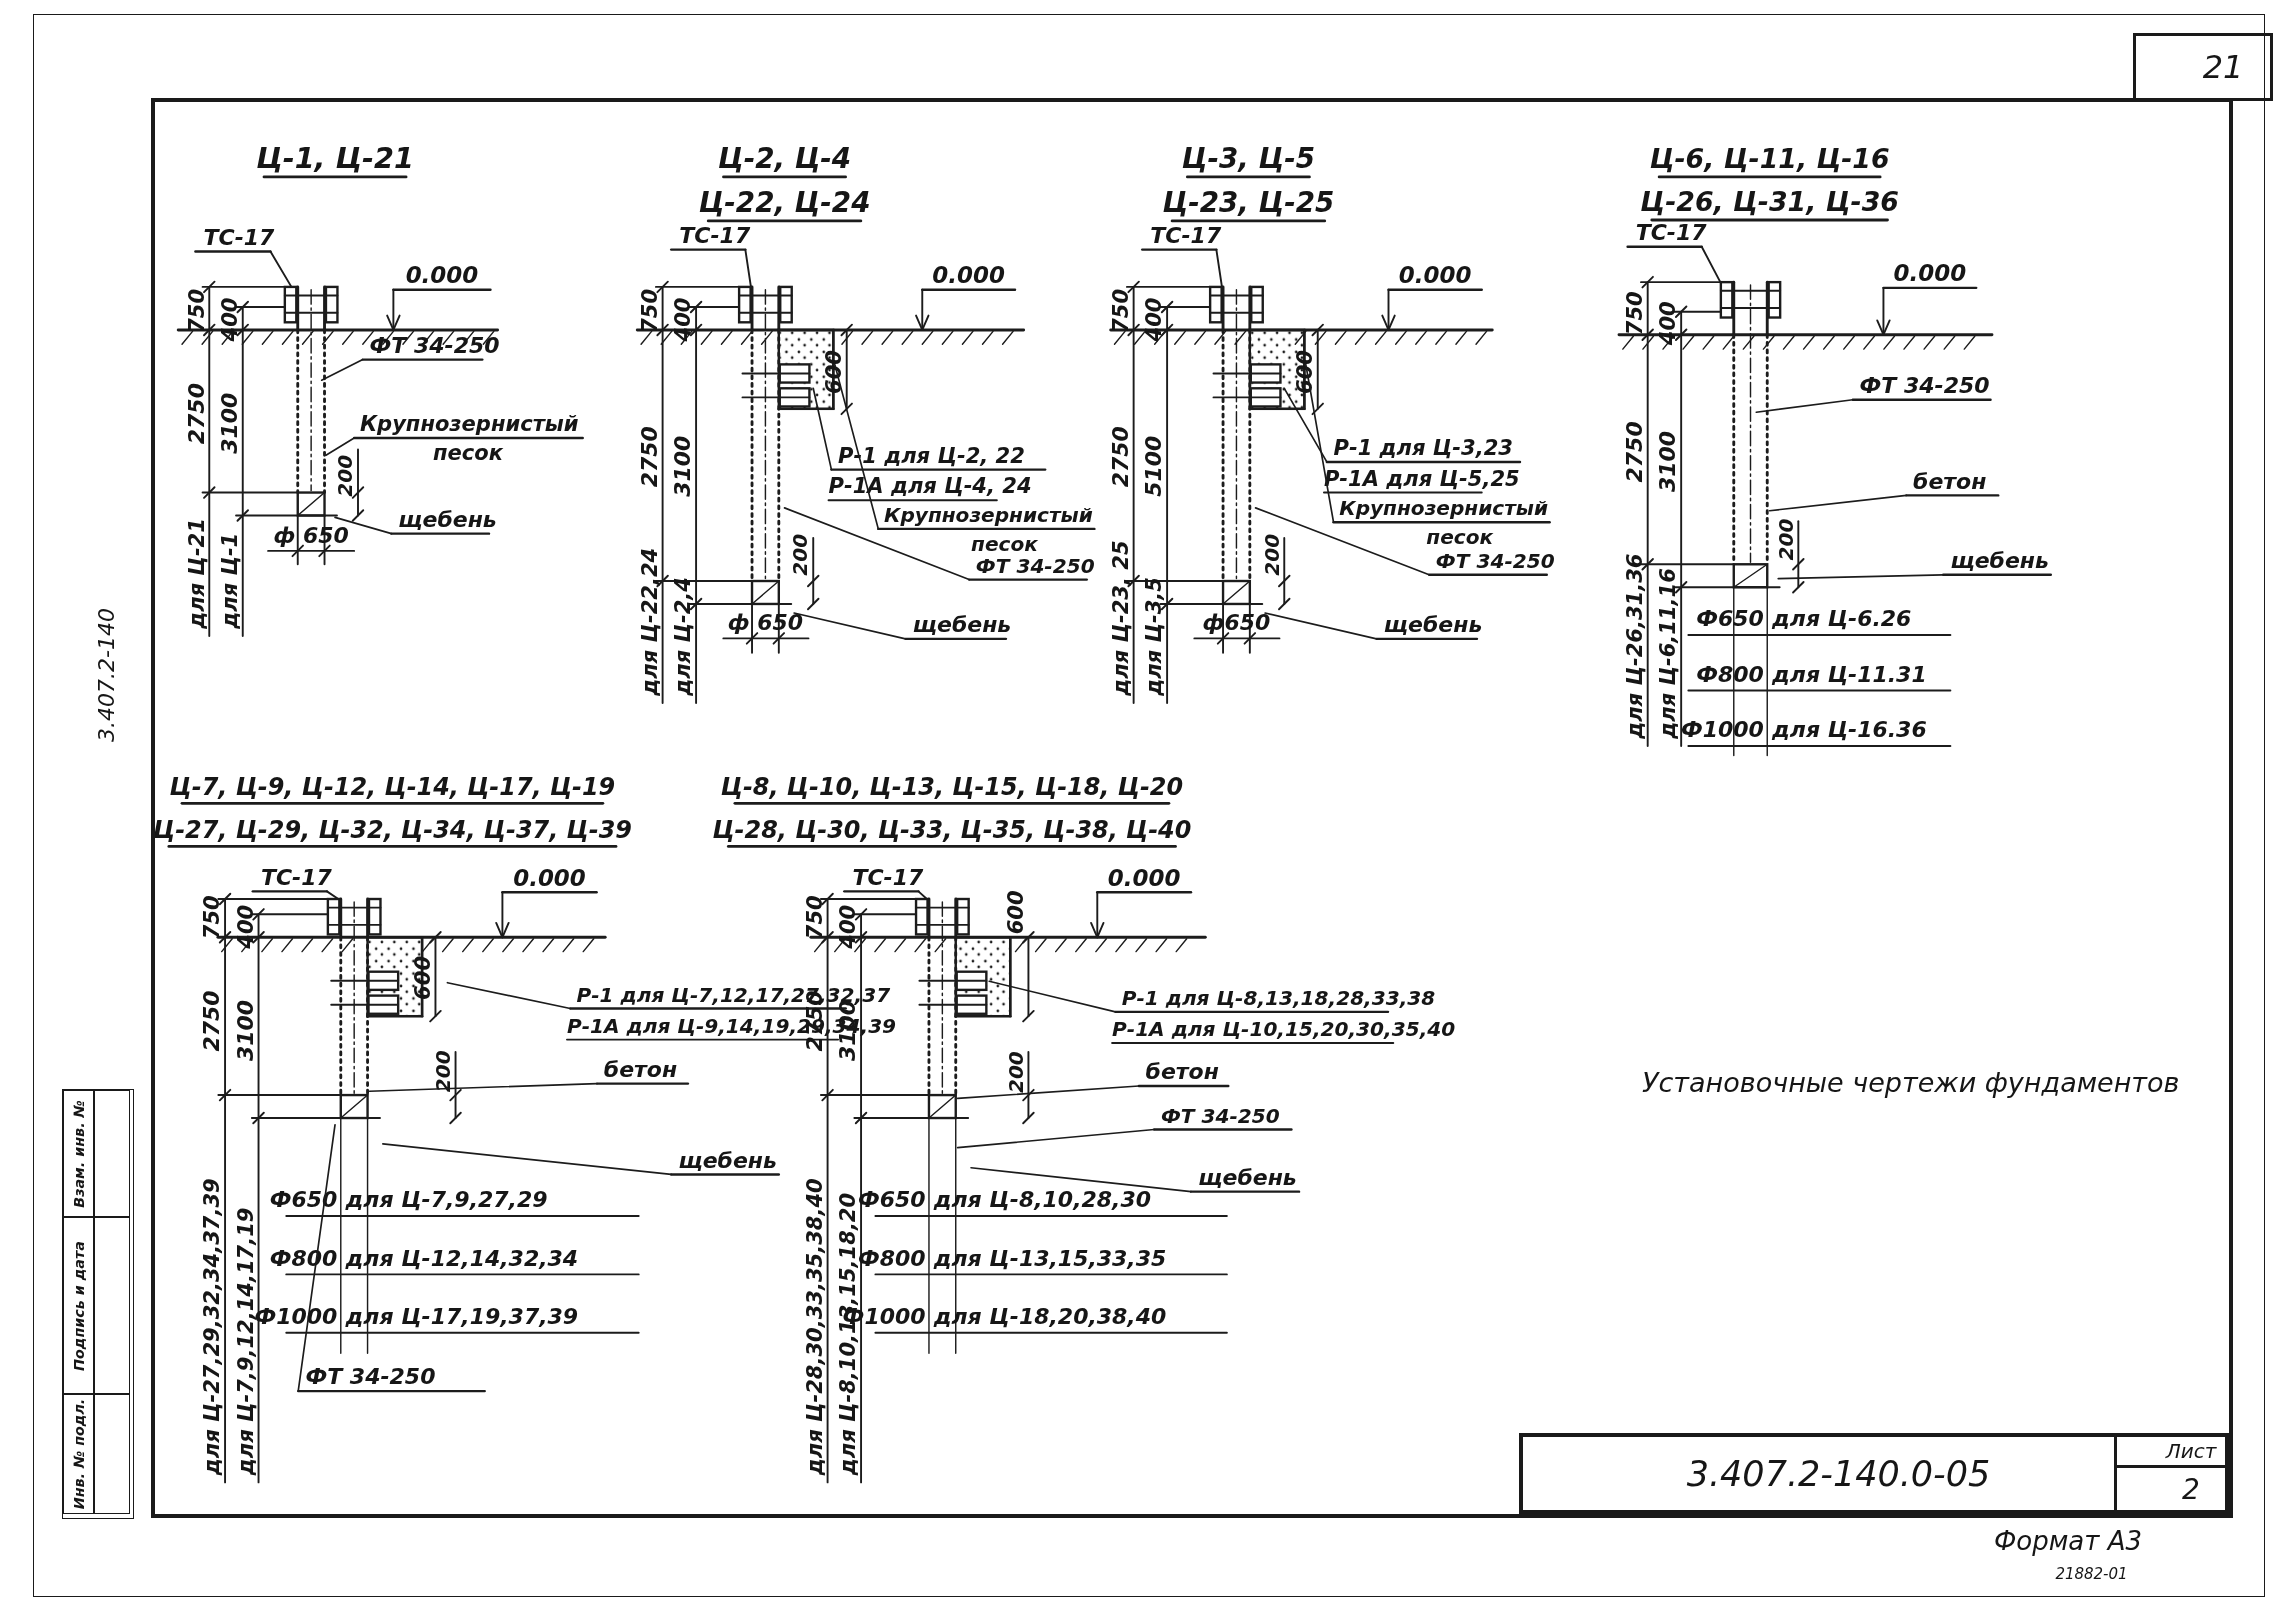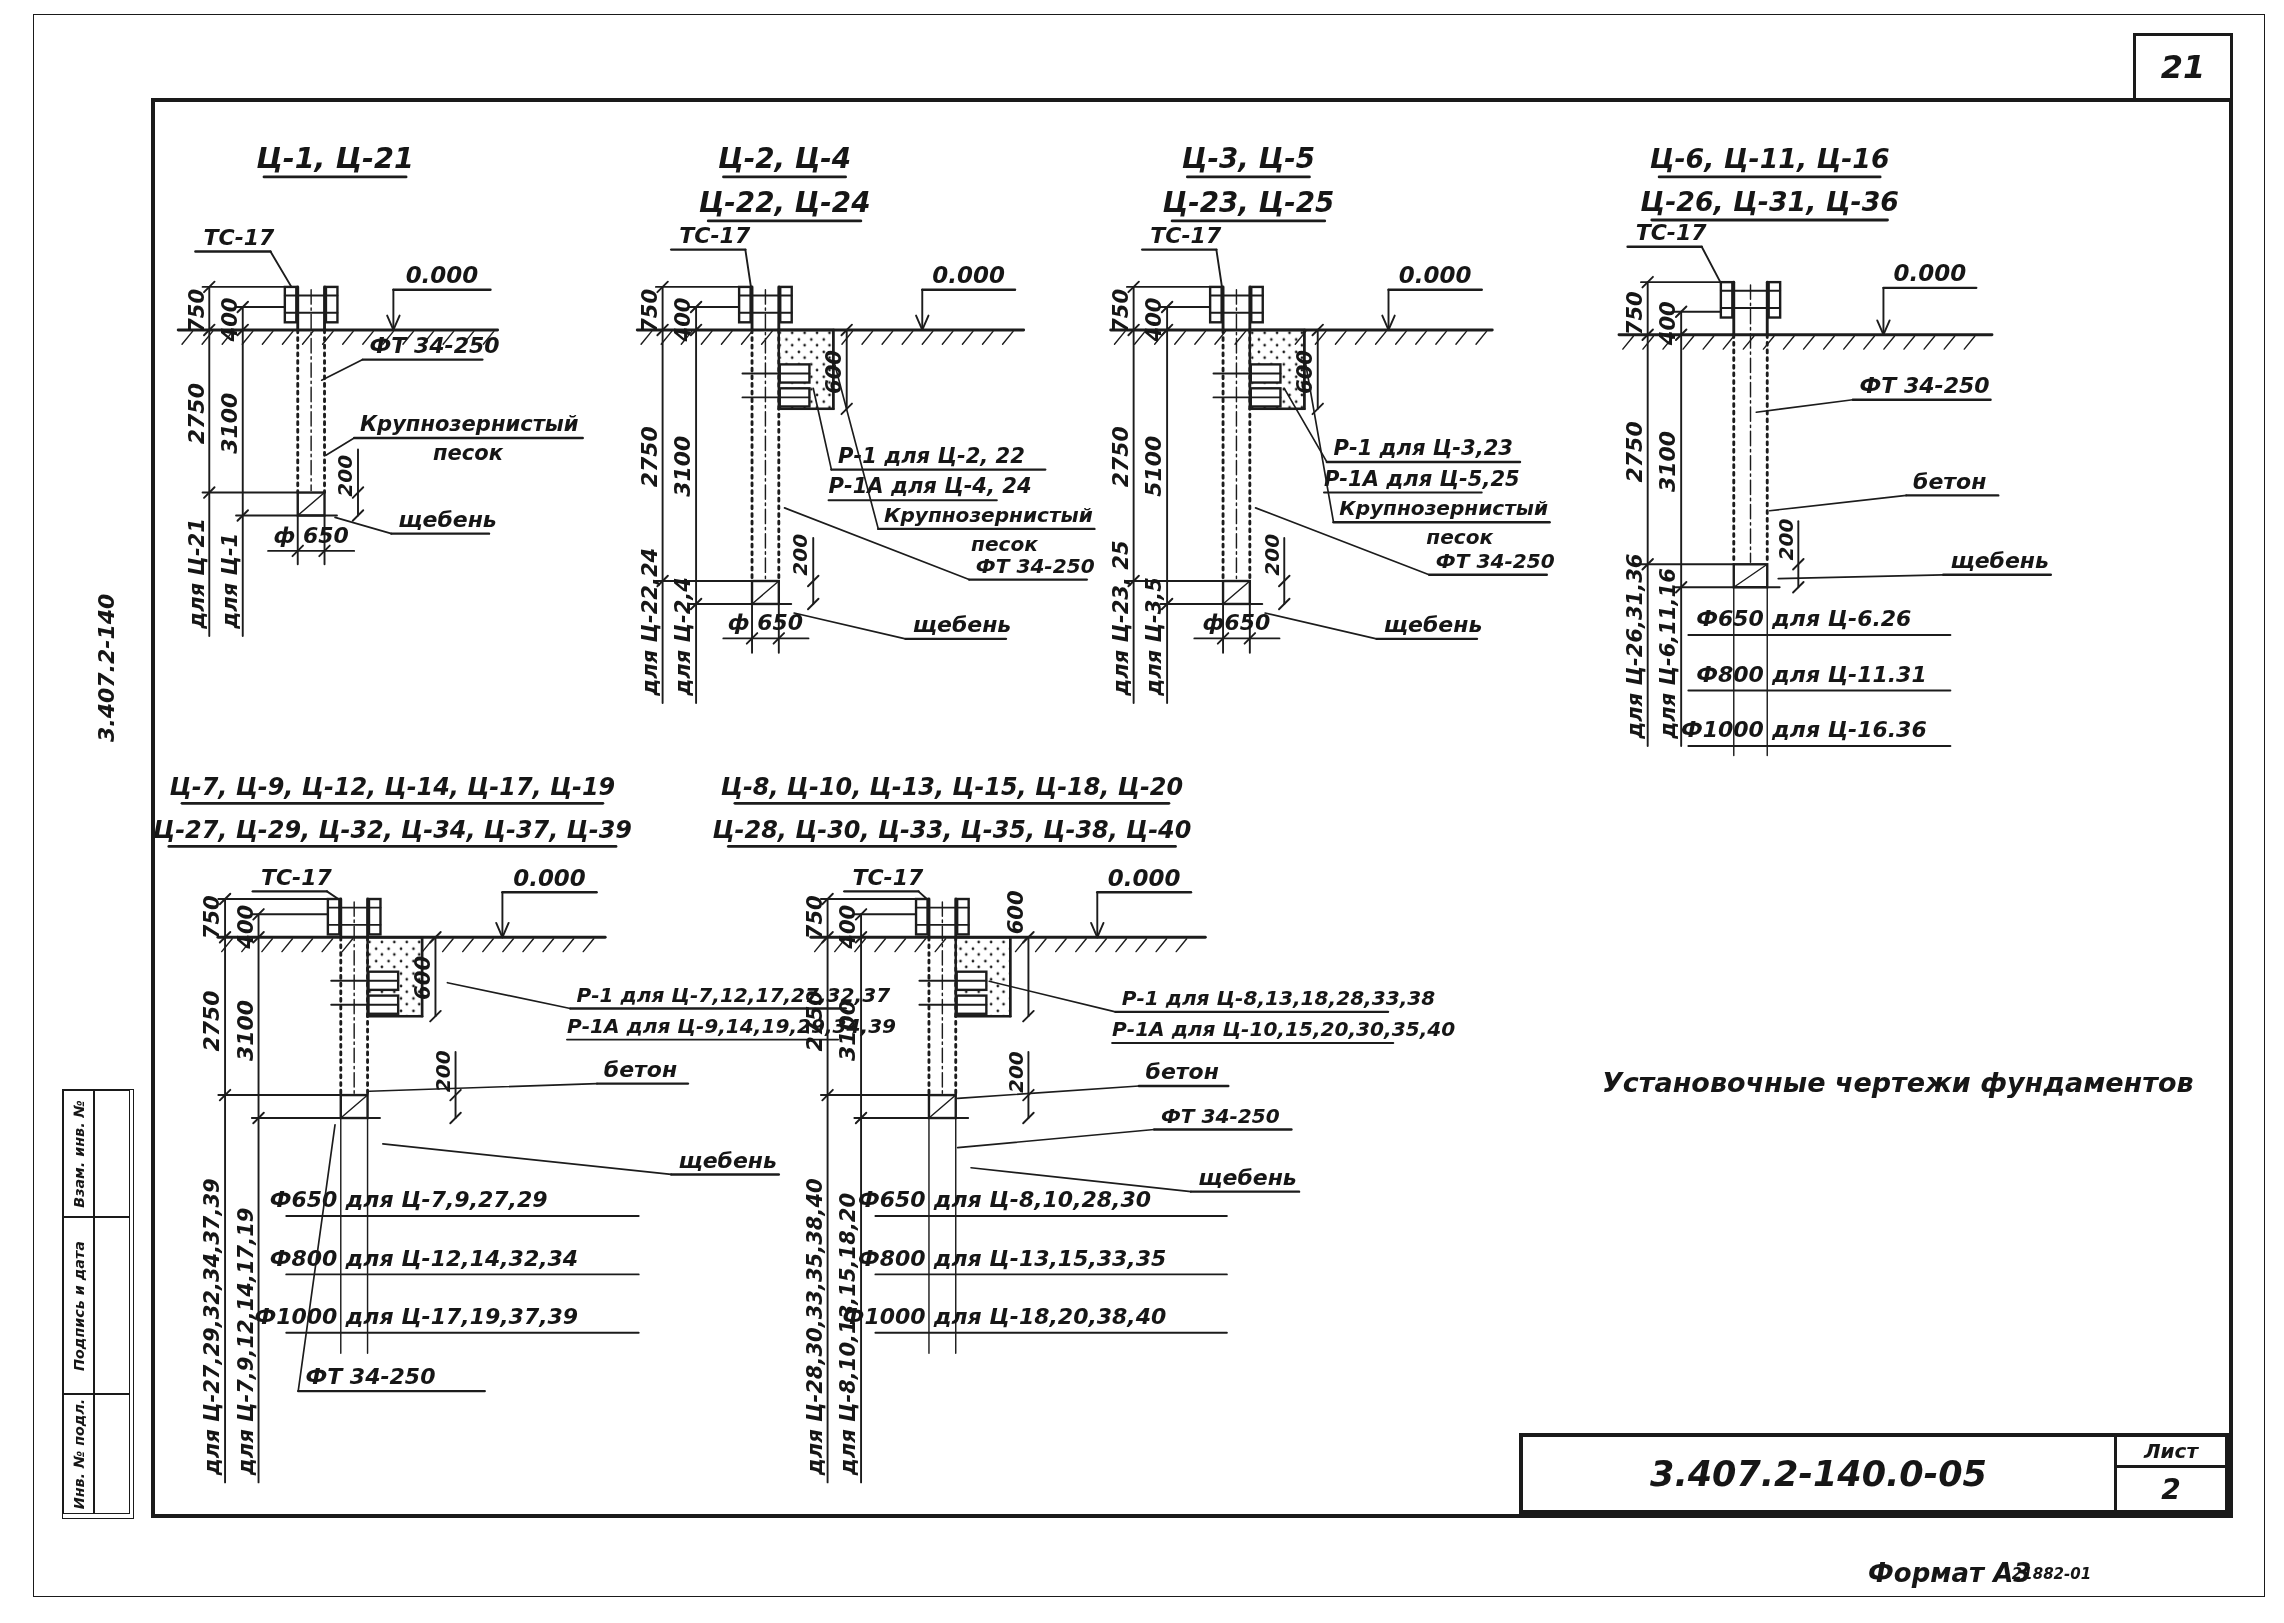--- a/index.html
+++ b/index.html
@@ -1,28 +1,28 @@
 <!DOCTYPE html>
 <html style="font-size:7.7px"><head>
 <meta charset="utf-8">
 <style>
   html,body{margin:0;padding:0;background:#ffffff;}
   body{width:2284px;height:1623px;position:relative;font-family:"DejaVu Sans",sans-serif;color:#161616;}
   .abs{position:absolute;}
-  .hand{font-style:italic;font-weight:bold;color:#161616;}
+  .hand{font-style:italic;font-weight:normal;color:#161616;padding-left:40px;}
   .outer-border{left:33px;top:14.3px;width:2230px;height:1581px;border:1.9px solid #1a1a1a;}
   .frame{left:151px;top:98px;width:2074px;height:1412px;border:4.3px solid #1a1a1a;}
   .pagenum-box{left:2133px;top:33px;width:94px;height:62px;border:3.8px solid #1a1a1a;display:flex;align-items:center;justify-content:center;font-size:32px;}
   .note{left:1574px;top:1052px;width:643px;font-size:27px;line-height:61px;margin-left:28px;}
   .titleblock{left:1519px;top:1433px;width:702px;height:73px;border:4.3px solid #1a1a1a;display:flex;text-align:right;}
   .tb-main{flex:1;display:flex;align-items:center;justify-content:center;font-size:35px;border-right:3.8px solid #1a1a1a;}
   .tb-right{width:108px;display:flex;flex-direction:column;}
   .tb-list{height:28px;border-bottom:3.3px solid #1a1a1a;display:flex;align-items:center;justify-content:center;font-size:20px;}
   .tb-num{flex:1;display:flex;align-items:center;justify-content:center;font-size:28px;}
-  .format{left:1868px;top:1526px;width:210px;text-align:left;font-size:26px;margin-top:32px;}
+  .format{left:1923px;top:1526px;width:210px;text-align:center;font-size:26px;}
   .ordercode{left:1956px;top:1565px;width:191px;text-align:center;font-size:15px;}
   .margincode{left:94px;top:541px;height:201px;writing-mode:vertical-rl;transform:rotate(180deg);font-size:22px;display:flex;align-items:center;}
   .stamp{left:62px;top:1089px;width:70px;height:428px;display:grid;grid-template-columns:31px 36px;grid-template-rows:127px 177px 120px;border:1.9px solid #1a1a1a;}
   .stamp div{border:1.4px solid #1a1a1a;position:relative;}
   .stamp .lbl span{position:absolute;left:50%;top:50%;transform:translate(-50%,-50%) rotate(-90deg);white-space:nowrap;font-size:14.3px;font-style:italic;font-weight:bold;}
   svg text{font-family:"DejaVu Sans",sans-serif;font-style:italic;font-weight:bold;fill:#161616;}
 </style>
 </head>
 <body>
 

